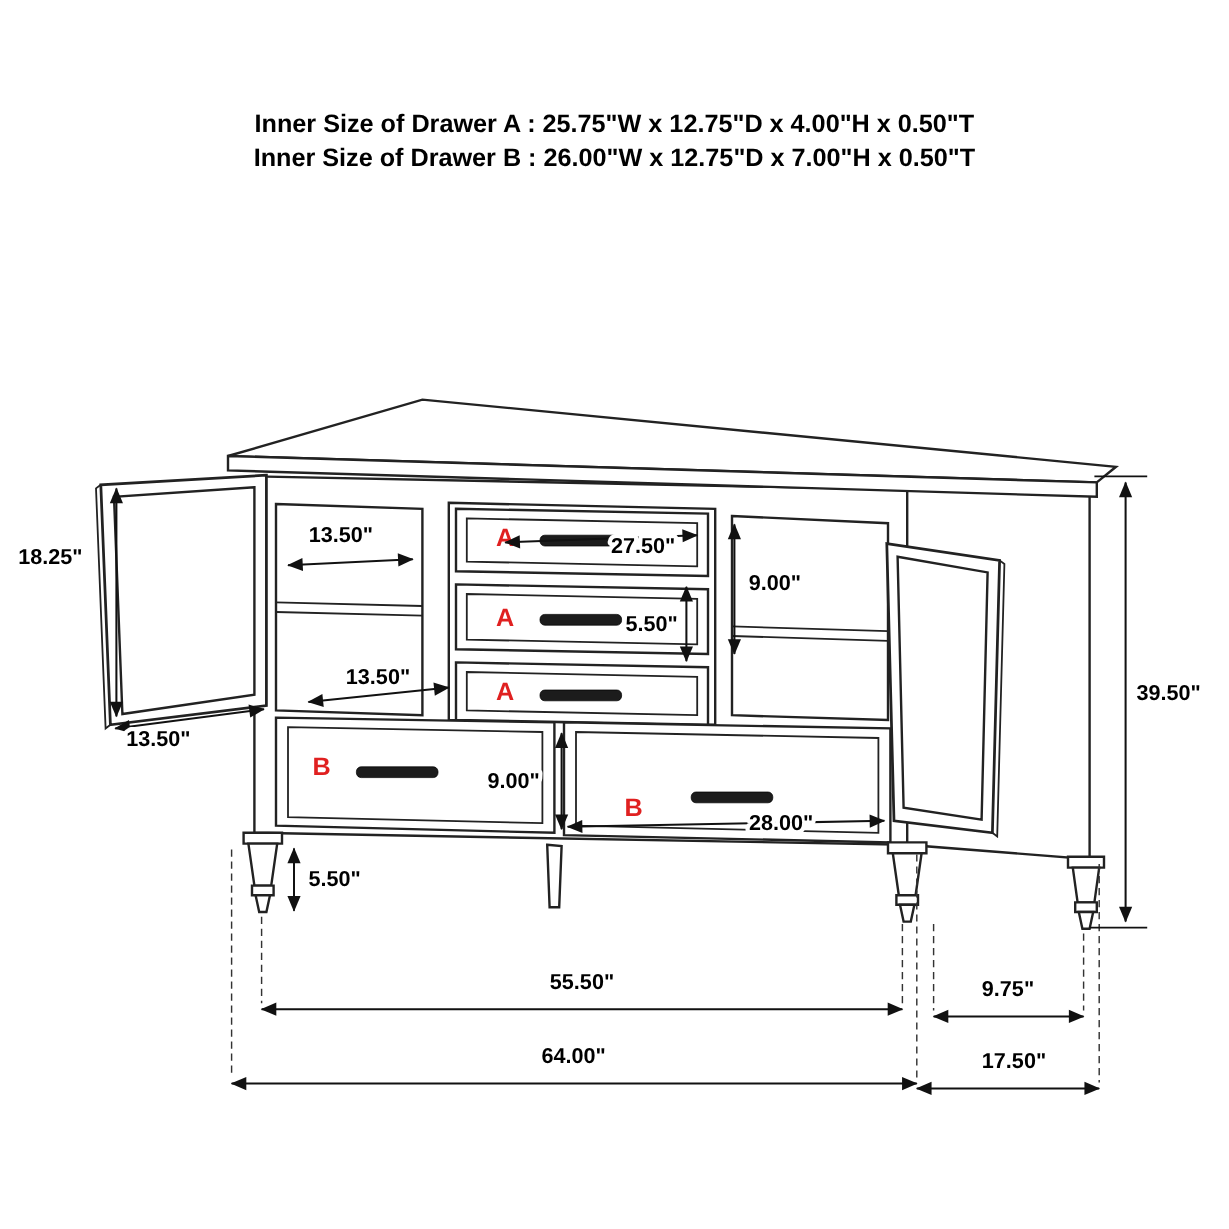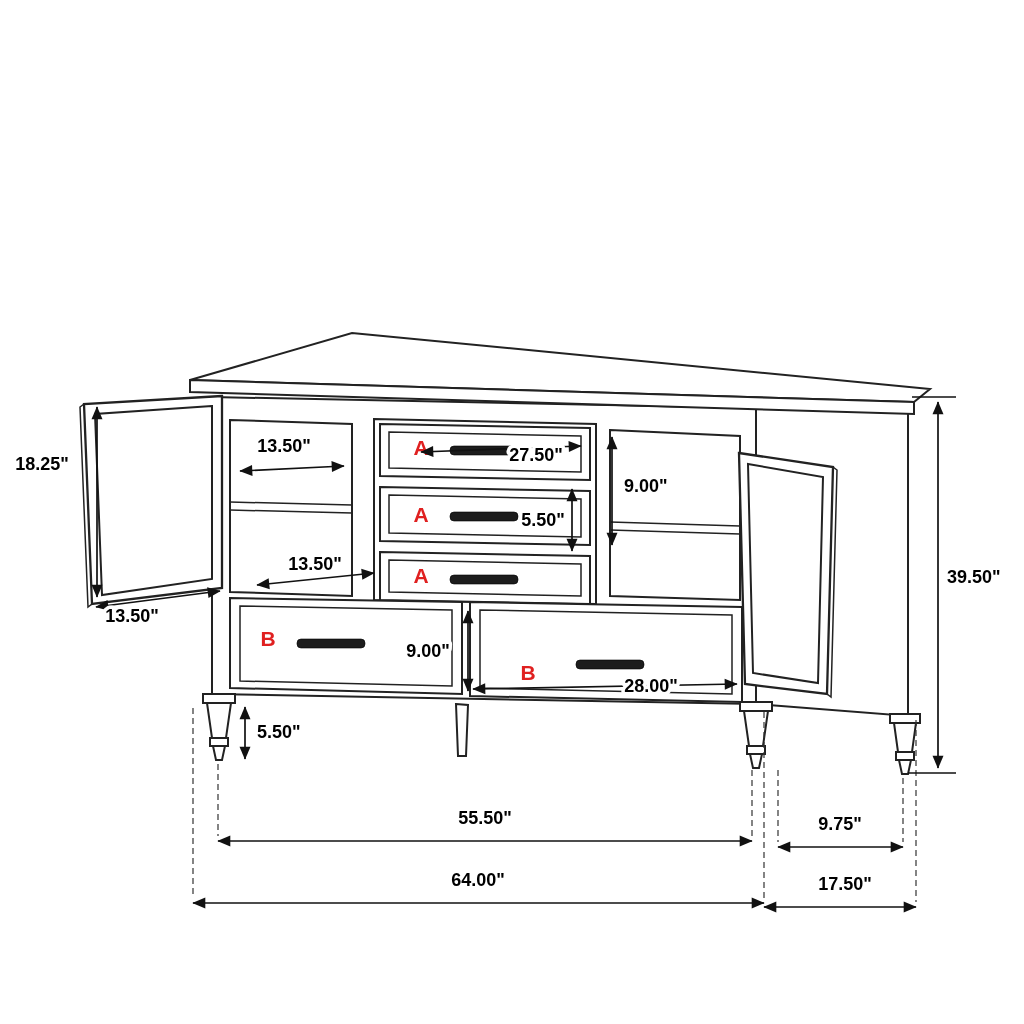--- a/index.html
+++ b/index.html
@@ -19,20 +19,22 @@
        stroke:#ffffff;stroke-width:7px;paint-order:stroke;stroke-linejoin:round;}
   .letter{font-family:"Liberation Sans",sans-serif;font-weight:bold;font-size:21px;
           stroke:#ffffff;stroke-width:6px;paint-order:stroke;stroke-linejoin:round;}
 </style>
 </head>
 <body>
 
 <div class="stage">
 
   <div class="header">
+    <div>Inner Size of Drawer A : 25.75"W x 12.75"D x 4.00"H x 0.50"T</div>
+    <div>Inner Size of Drawer B : 26.00"W x 12.75"D x 7.00"H x 0.50"T</div>
   </div>
 
   <svg viewBox="0 0 1024 1024" width="1024" height="1024">
     <defs>
       <marker id="arr" viewBox="0 0 10 10" refX="9" refY="5" markerWidth="8.5" markerHeight="8.5" orient="auto-start-reverse">
         <path d="M0.5,1.2 L9.5,5 L0.5,8.8 Z" fill="#111111"></path>
       </marker>
       <pattern id="louver" width="12" height="12" patternUnits="userSpaceOnUse">
         <rect width="12" height="12" fill="#ffffff"></rect>
         <line x1="0" y1="3" x2="12" y2="3" stroke="#2a2a2a" stroke-width="1.8"></line>

